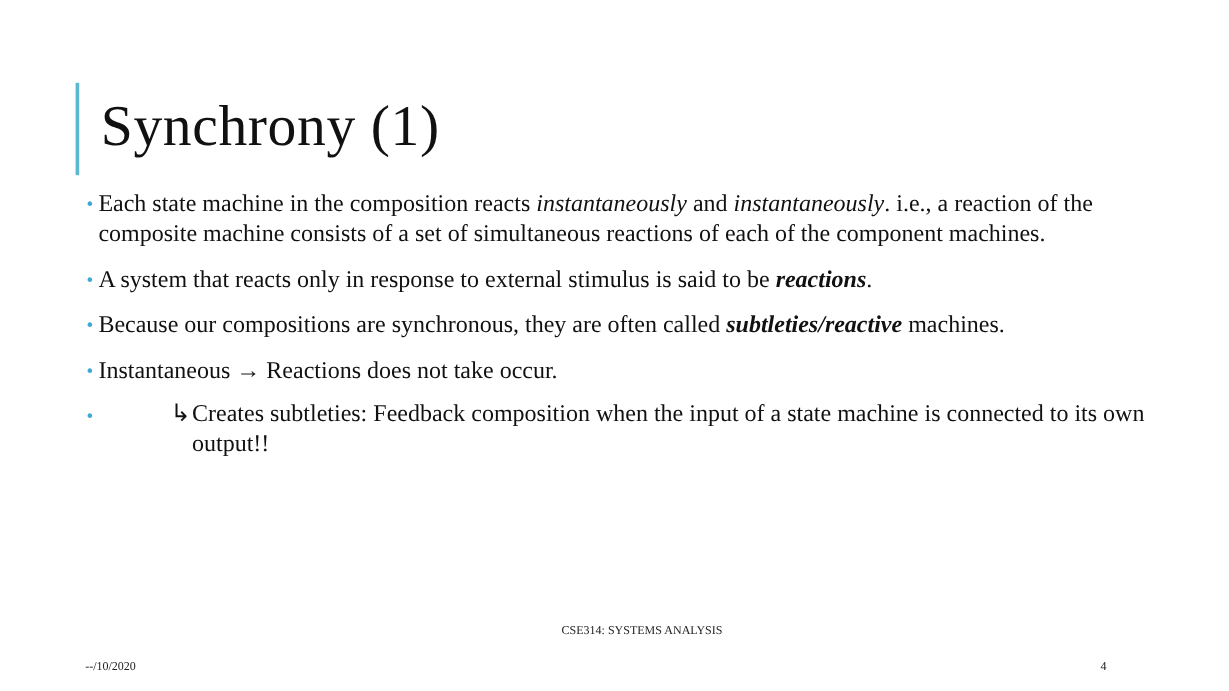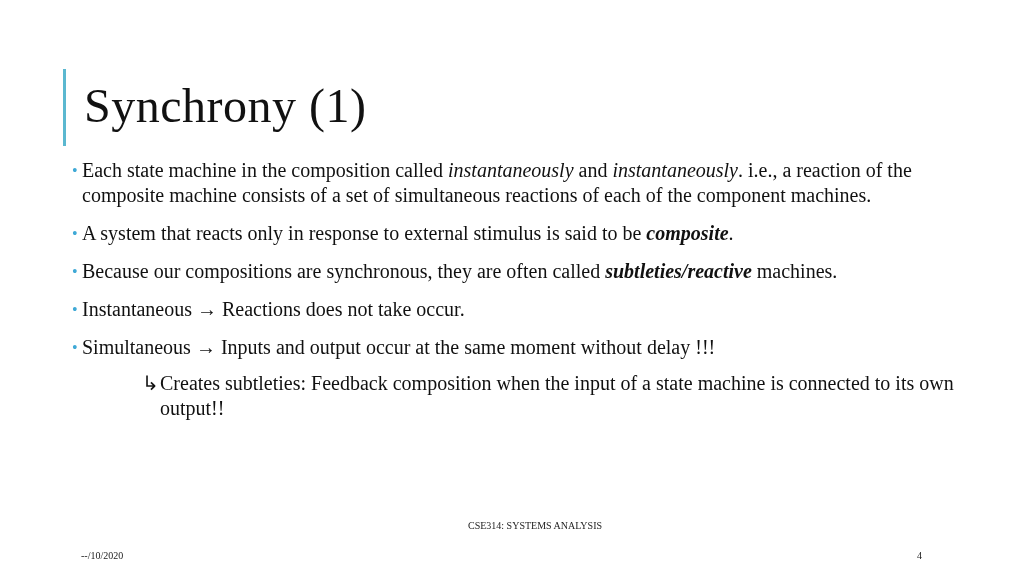--- a/index.html
+++ b/index.html
@@ -26,50 +26,49 @@
     .bullet-dot {
       position: absolute; left: 0; top: 0; color: #3fa9d6; font-size: 16px;
     }
     .sub-item {
       position: relative; margin-left: 70px; padding-left: 18px; margin-top: -2px;
     }
     .sub-arrow { position: absolute; left: 0; top: 0; }
     .footer {
       position: absolute; top: 547px; font-family: "Liberation Serif", serif; font-size: 10px; color: #222;
     }
-    .footer-date { left: 81px; top: 550px; text-align: center; }
+    .footer-date { left: 71px; top: 550px; text-align: center; }
     .footer-course { left: 468px; top: 520px; }
     .footer-page { left: 917px; top: 550px; }
   </style>
 </head>
 <body>
 
 <div class="accent-bar"></div>
 <div class="title">Synchrony (1)</div>
 
 <div class="content">
   <div class="bullet-item">
     <span class="bullet-dot">•</span>
-    <span><span>Each state machine in the composition called </span><em>instantaneously</em><span> and </span><em>instantaneously</em><span>. i.e., a reaction of the composite machine consists of a set of simultaneous reactions of each of the component machines.</span></span>
+    <span><span>Each state machine in the composition reacts </span><em>instantaneously</em><span> and </span><em>instantaneously</em><span>. i.e., a reaction of the composite machine consists of a set of simultaneous reactions of each of the component machines.</span></span>
   </div>
   <div class="bullet-item">
     <span class="bullet-dot">•</span>
-    <span><span>A system that reacts only in response to external stimulus is said to be </span><strong><em>composite</em></strong><span>.</span></span>
+    <span><span>A system that reacts only in response to external stimulus is said to be </span><strong><em>reactions</em></strong><span>.</span></span>
   </div>
   <div class="bullet-item">
     <span class="bullet-dot">•</span>
     <span><span>Because our compositions are synchronous, they are often called </span><strong><em>subtleties/reactive</em></strong><span> machines.</span></span>
   </div>
   <div class="bullet-item">
     <span class="bullet-dot">•</span>
     <span>Instantaneous → Reactions does not take occur.</span>
   </div>
   <div class="bullet-item">
     <span class="bullet-dot">•</span>
-    <span>Simultaneous → Inputs and output occur at the same moment without delay !!!</span>
   </div>
   <div class="sub-item">
     <span class="sub-arrow">↳</span>
     <span>Creates subtleties: Feedback composition when the input of a state machine is connected to its own output!!</span>
   </div>
 </div>
 
 <div class="footer footer-date">--/10/2020</div>
 <div class="footer footer-course">CSE314: SYSTEMS ANALYSIS</div>
 <div class="footer footer-page">4</div>

